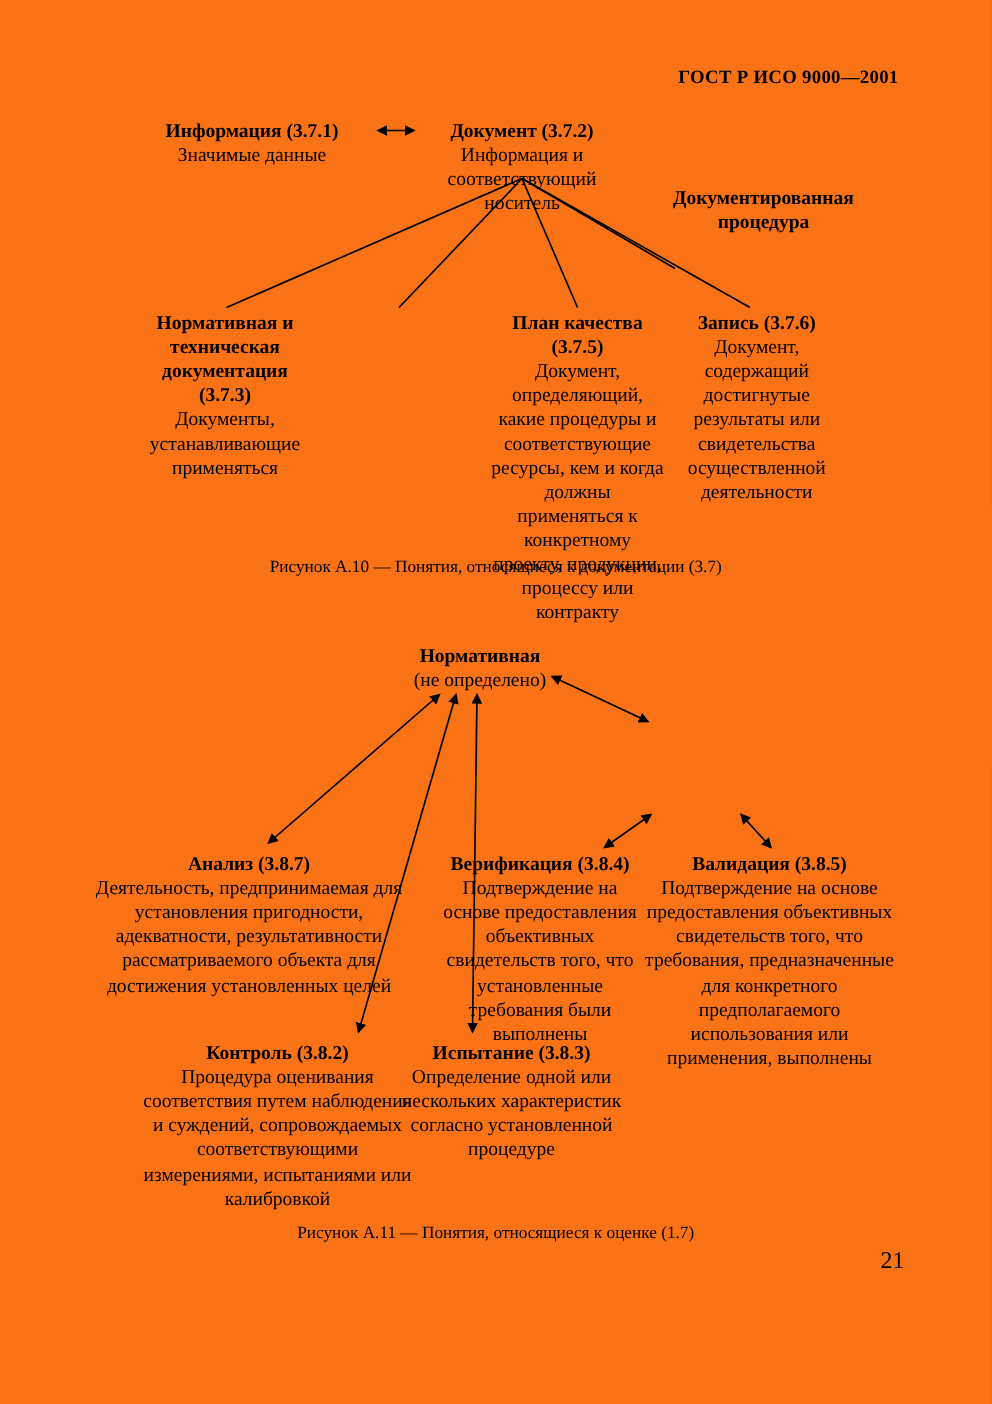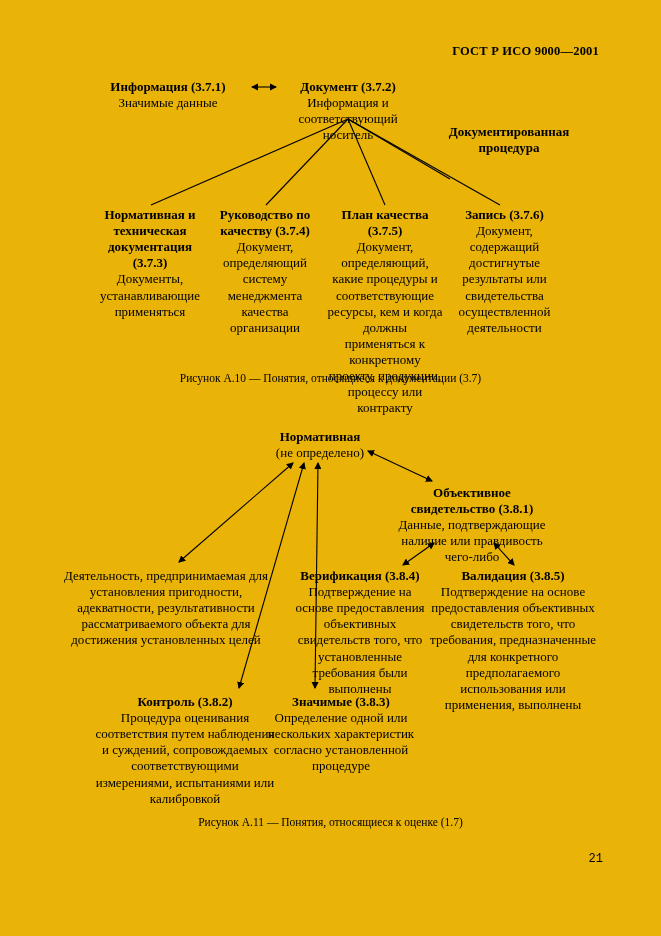--- a/index.html
+++ b/index.html
@@ -1,22 +1,22 @@
 <!DOCTYPE html>
 <html><head>
 <meta charset="utf-8">
 <style>
   html,body{margin:0;padding:0;background:#888;}
   .page{
-    position:relative;width:661px;height:936px;background:#eab308;
+    position:relative;width:661px;height:936px;background:#f97316;
     font-family:"Liberation Serif","DejaVu Serif",serif;color:#000;
     overflow:hidden;margin:0 auto;
   }
   .hdr{position:absolute;top:44px;right:62px;font-size:12.5px;font-weight:bold;letter-spacing:.2px;}
-  .pagenum{position:absolute;top:852px;right:58px;font-size:12px;font-family:Liberation Mono, monospace;}
+  .pagenum{position:absolute;top:832px;right:58px;font-size:16px;}
   .node{position:absolute;text-align:center;font-size:13px;line-height:1.24;}
   .node .t{font-weight:bold;}
   .caption{position:absolute;left:0;width:661px;text-align:center;font-size:11.5px;}
   svg.lines{position:absolute;left:0;top:0;pointer-events:none;}
   svg.lines line{stroke:#000;stroke-width:1.1;fill:none;}
 </style>
 </head>
 <body>
 
 <div class="page">
@@ -57,68 +57,61 @@
 
   <div class="node" style="left:435px;top:124px;width:148px">
     <div class="t">Документированная процедура</div>
   </div>
 
   <div class="node" style="left:98px;top:207px;width:104px">
     <div class="t">Нормативная и техническая документация (3.7.3)</div>
     <div class="d">Документы, устанавливающие применяться</div>
   </div>
 
-  <div class="node" style="left:215px;top:207px;width:100px">
-    <div class="t">Руководство по качеству (3.7.4)</div>
-    <div class="d">Документ, определяющий систему менеджмента качества организации</div>
-  </div>
 
   <div class="node" style="left:326px;top:207px;width:118px">
     <div class="t">План качества (3.7.5)</div>
     <div class="d">Документ, определяющий, какие процедуры и соответствующие ресурсы, кем и когда должны применяться к конкретному проекту, продукции, процессу или контракту</div>
   </div>
 
   <div class="node" style="left:452px;top:207px;width:105px">
     <div class="t">Запись (3.7.6)</div>
     <div class="d">Документ, содержащий достигнутые результаты или свидетельства осуществленной деятельности</div>
   </div>
 
   <div class="caption" style="top:372px">Рисунок А.10 — Понятия, относящиеся к документации (3.7)</div>
 
   <div class="node" style="left:252px;top:429px;width:136px">
     <div class="t">Нормативная</div>
     <div class="d">(не определено)</div>
   </div>
 
-  <div class="node" style="left:392px;top:485px;width:160px">
-    <div class="t">Объективное свидетельство (3.8.1)</div>
-    <div class="d">Данные, подтверждающие наличие или правдивость чего-либо</div>
-  </div>
 
   <div class="node" style="left:62px;top:568px;width:208px">
+    <div class="t">Анализ (3.8.7)</div>
     <div class="d">Деятельность, предпринимаемая для установления пригодности, адекватности, результативности рассматриваемого объекта для достижения установленных целей</div>
   </div>
 
   <div class="node" style="left:289px;top:568px;width:142px">
     <div class="t">Верификация (3.8.4)</div>
     <div class="d">Подтверждение на основе предоставления объективных свидетельств того, что установленные требования были выполнены</div>
   </div>
 
   <div class="node" style="left:430px;top:568px;width:166px">
     <div class="t">Валидация (3.8.5)</div>
     <div class="d">Подтверждение на основе предоставления объективных свидетельств того, что требования, предназначенные для конкретного предполагаемого использования или применения, выполнены</div>
   </div>
 
   <div class="node" style="left:95px;top:694px;width:180px">
     <div class="t">Контроль (3.8.2)</div>
     <div class="d">Процедура оценивания соответствия путем наблюдения и суждений, сопровождаемых соответствующими измерениями, испытаниями или калибровкой</div>
   </div>
 
   <div class="node" style="left:266px;top:694px;width:150px">
-    <div class="t">Значимые (3.8.3)</div>
+    <div class="t">Испытание (3.8.3)</div>
     <div class="d">Определение одной или нескольких характеристик согласно установленной процедуре</div>
   </div>
 
   <div class="caption" style="top:816px">Рисунок А.11 — Понятия, относящиеся к оценке (1.7)</div>
 
   <div class="pagenum">21</div>
 
 </div>
 
 </body></html>

